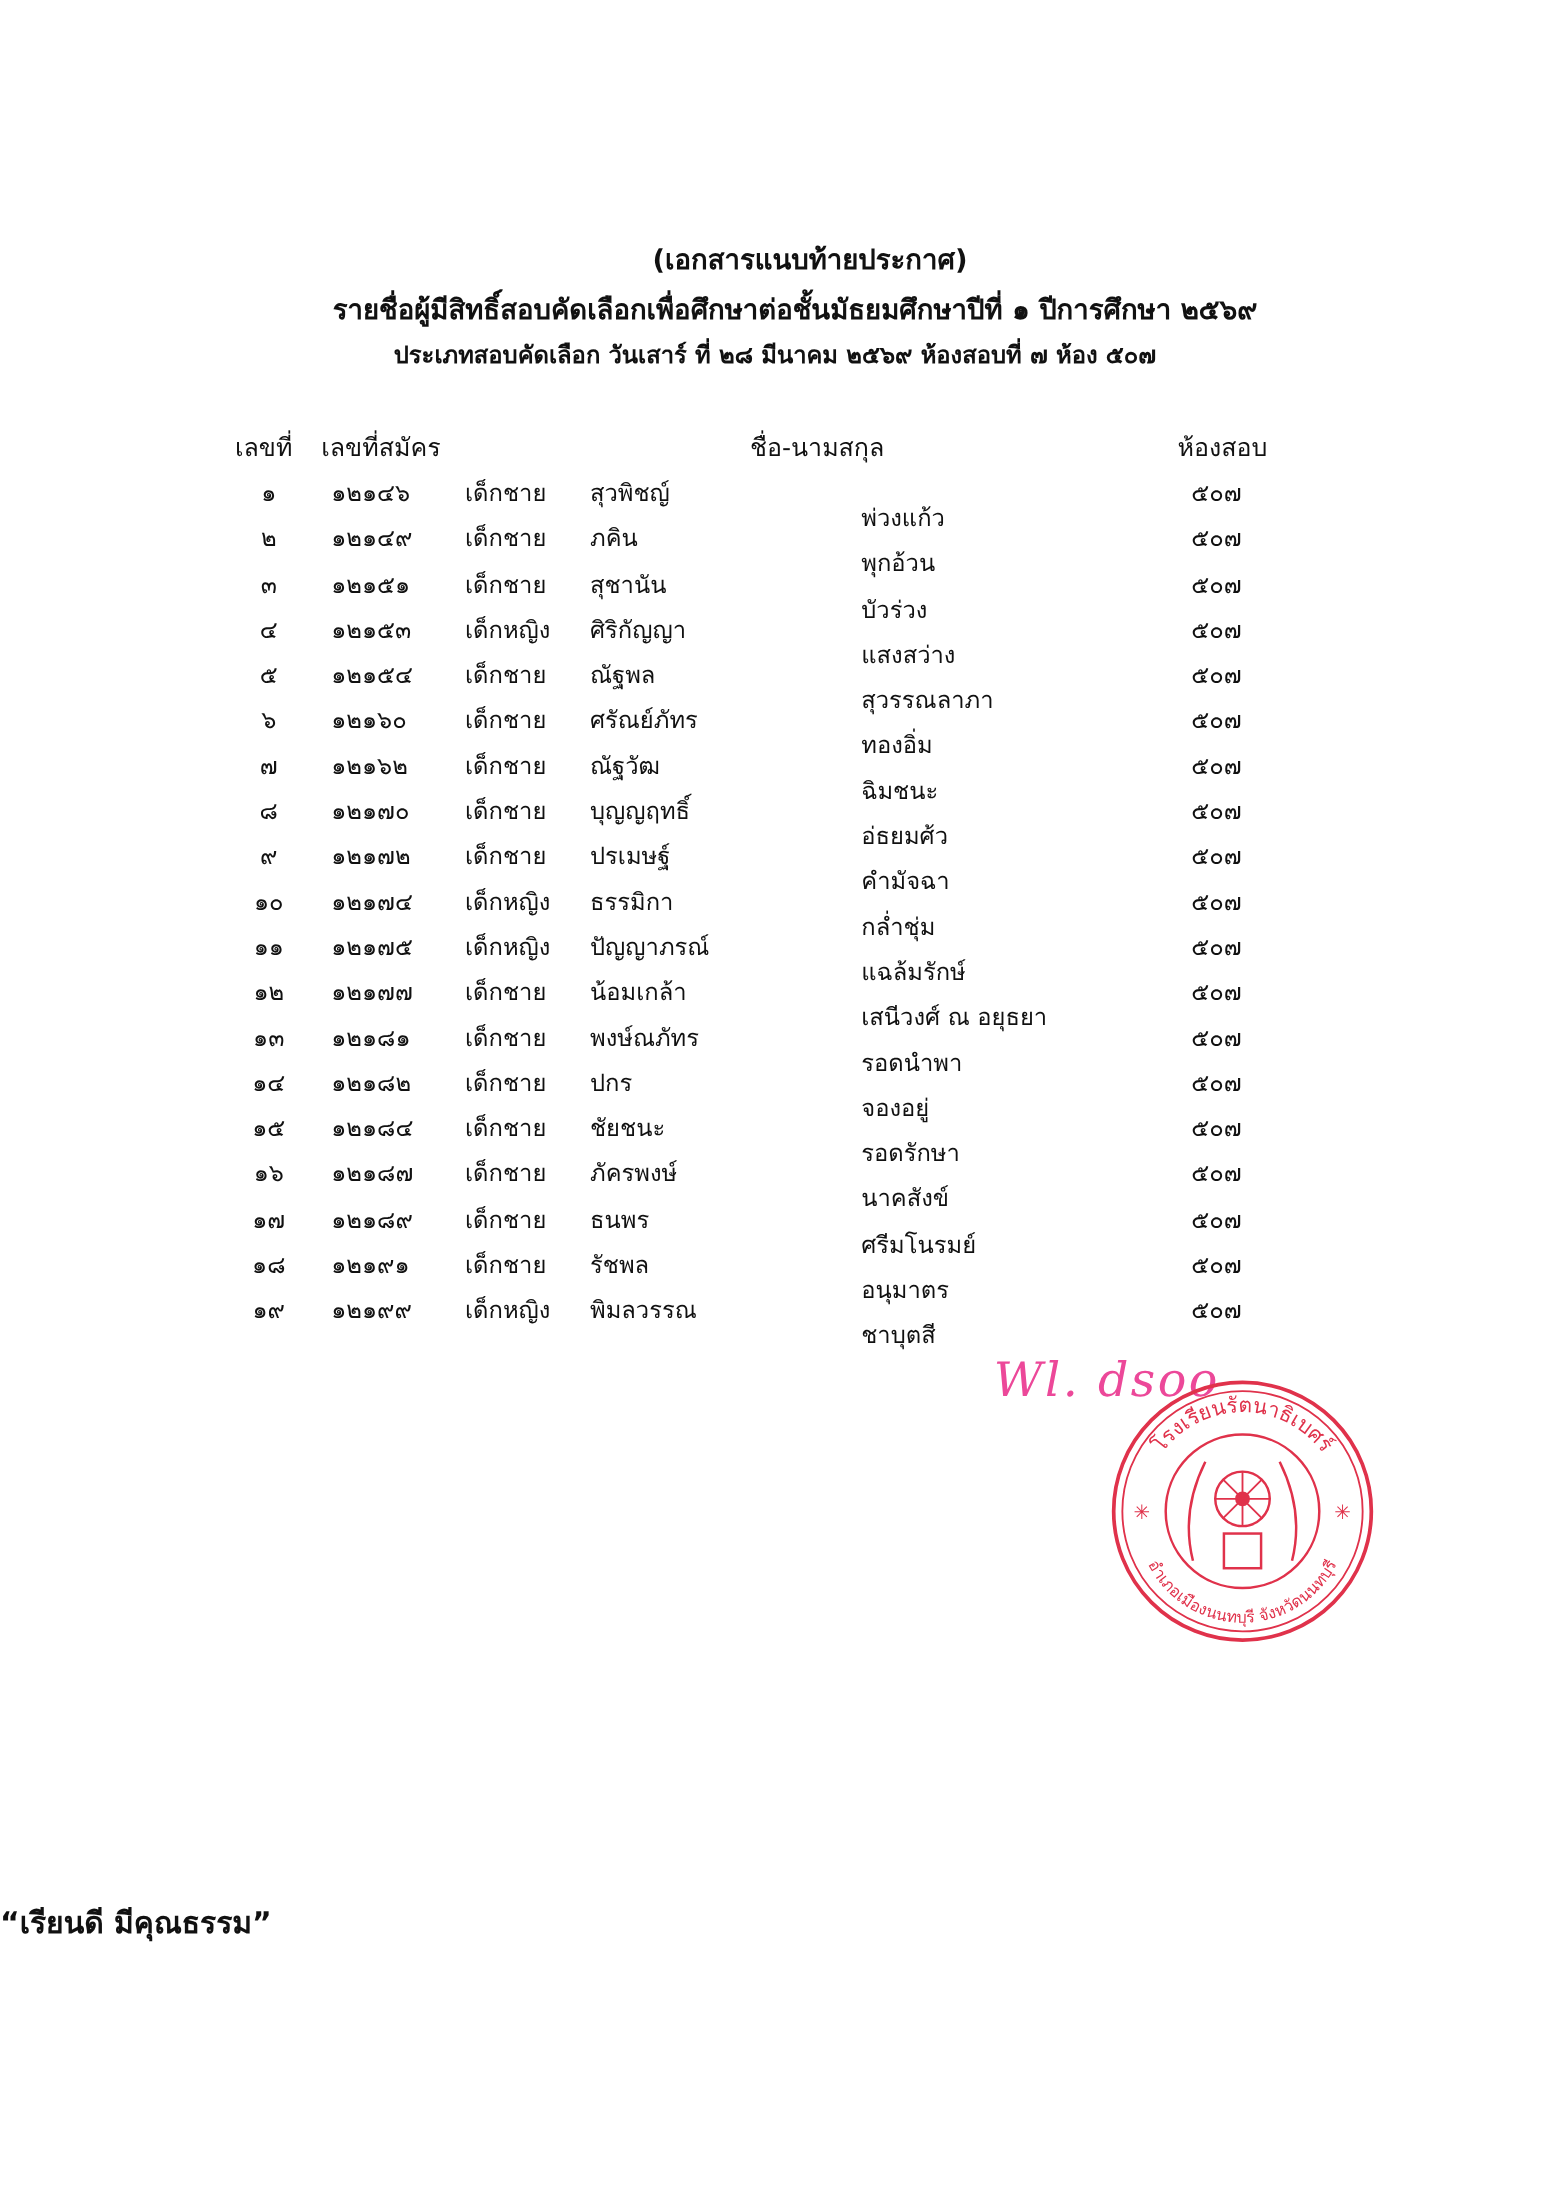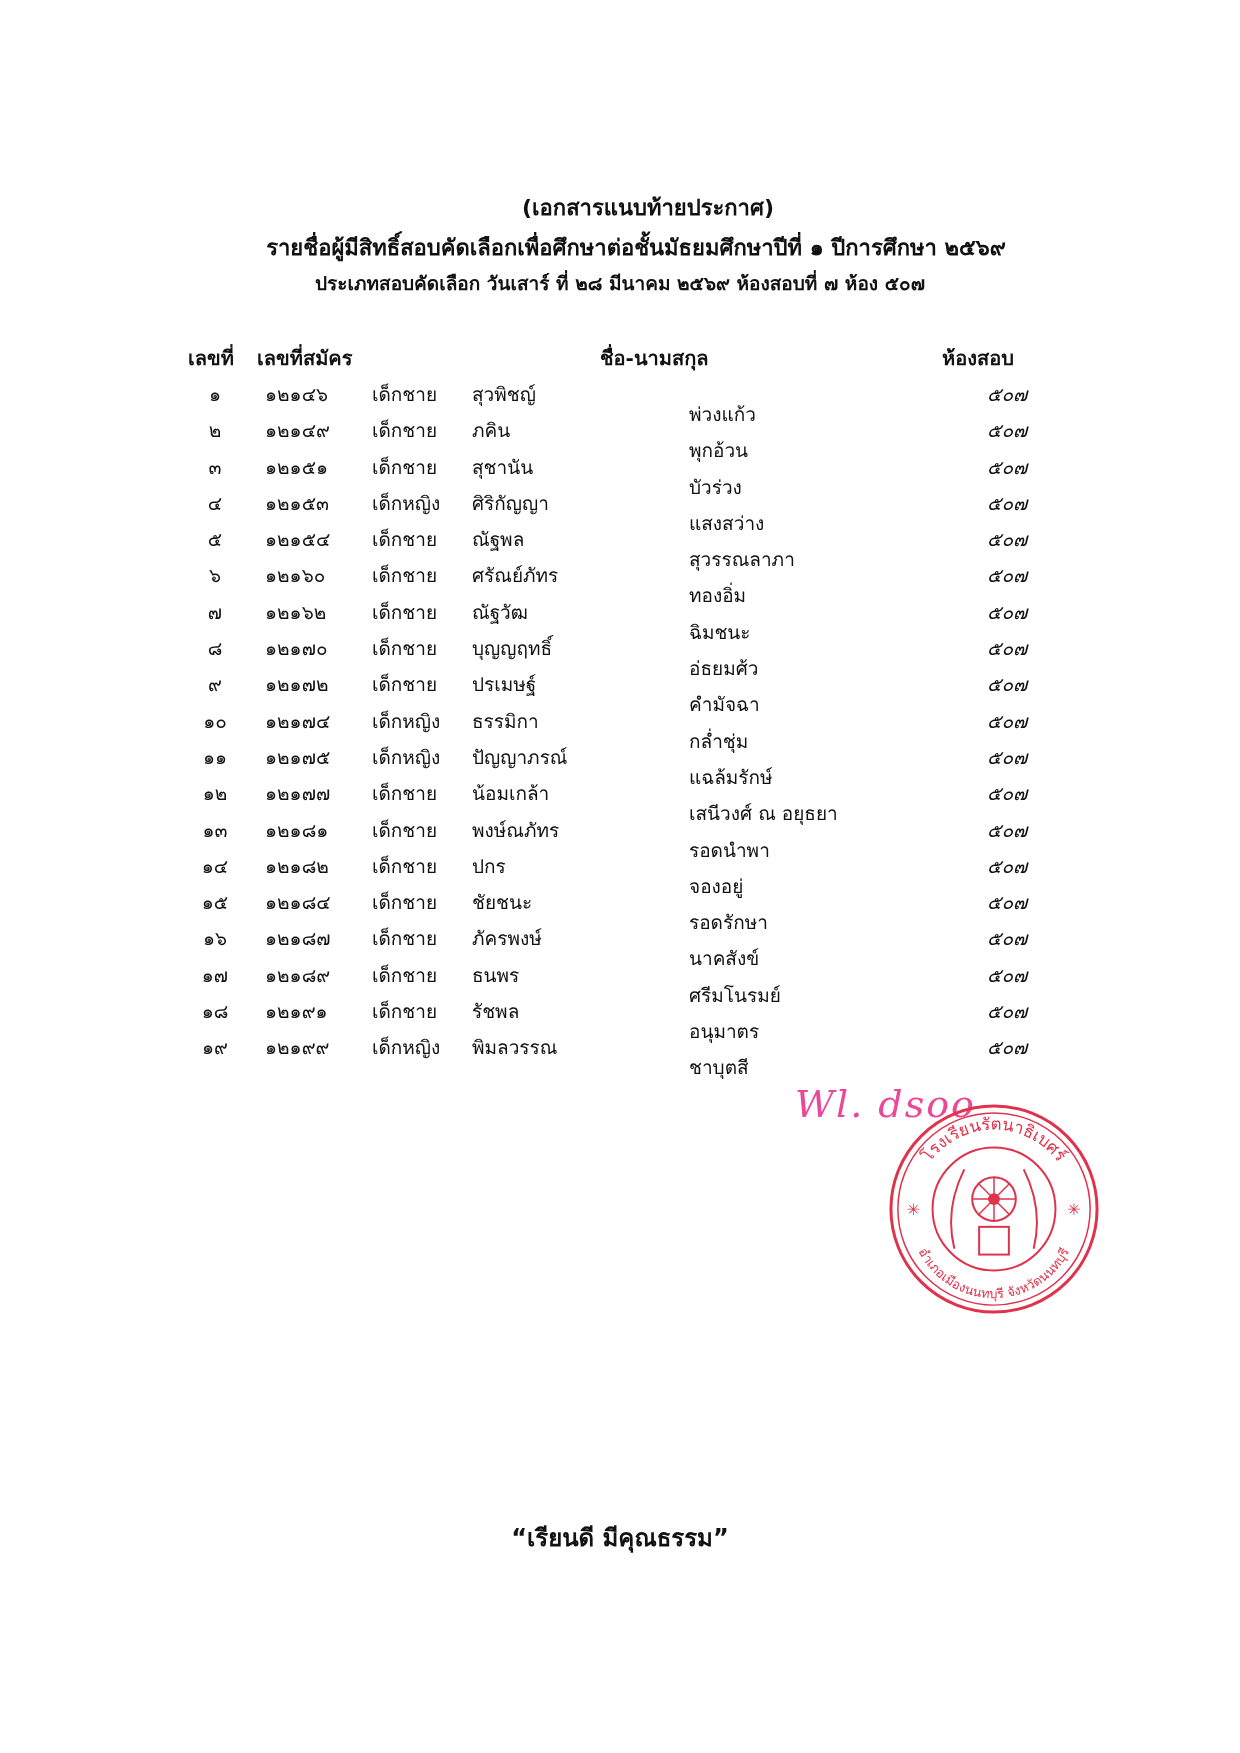--- a/index.html
+++ b/index.html
@@ -5,38 +5,38 @@
     html, body { margin: 0; padding: 0; }
     body {
       width: 1240px; height: 1753px; background: #ffffff; position: relative;
       font-family: "DejaVu Sans", "Liberation Sans", sans-serif; color: #111;
       overflow: hidden;
     }
     .title-block { position: absolute; left: 0; width: 1240px; text-align: center; font-weight: bold; }
     .t1 { top: 190px; font-size: 22px; padding-left: 28px; }
     .t2 { top: 230px; font-size: 22px; margin-left: 16px; }
     .t3 { top: 268px; font-size: 19px; }
-    .table-header { position: absolute; top: 342px; left: 0; width: 1240px; height: 34px; font-weight: bold; font-size: 20px; }
+    .table-header { position: absolute; top: 342px; left: 0; width: 1240px; height: 34px; font-weight: normal; font-size: 20px; }
     .table-header span { position: absolute; white-space: nowrap; }
     .h-no { left: 188px; }
     .h-app { left: 257px; }
     .h-name { left: 600px; }
     .h-room { left: 942px; }
     .rows { position: absolute; top: 375px; left: 0; width: 1240px; }
     .row { position: relative; height: 36.3px; font-size: 19px; }
     .row span { position: absolute; top: 4px; white-space: nowrap; }
     .c-no { left: 190px; width: 50px; text-align: center; }
     .c-app { left: 265px; }
     .c-prefix { left: 372px; }
     .c-first { left: 472px; }
     .c-last { left: 689px; margin-top: 20px; }
-    .c-room { left: 987px; font-style: italic; }
+    .c-room { left: 953px; }
     .signature { position: absolute; left: 795px; top: 1082px; font-family: "DejaVu Serif", serif; font-style: italic; font-size: 38px; color: #ec4899; letter-spacing: 2px; }
     .stamp { position: absolute; left: 885px; top: 1100px; width: 218px; height: 218px; }
-    .footer { position: absolute; top: 1518px; left: 0; width: 1240px; text-align: center; font-size: 24px; font-weight: bold; }
+    .footer { position: absolute; top: 1518px; left: 0; width: 1240px; font-size: 24px; font-weight: bold; }
   </style>
 </head>
 <body>
 
 <div class="title-block t1">(เอกสารแนบท้ายประกาศ)</div>
 <div class="title-block t2">รายชื่อผู้มีสิทธิ์สอบคัดเลือกเพื่อศึกษาต่อชั้นมัธยมศึกษาปีที่ ๑ ปีการศึกษา ๒๕๖๙</div>
 <div class="title-block t3">ประเภทสอบคัดเลือก วันเสาร์ ที่ ๒๘ มีนาคม ๒๕๖๙ ห้องสอบที่ ๗ ห้อง ๕๐๗</div>
 
 <div class="table-header">
   <span class="h-no">เลขที่</span>

